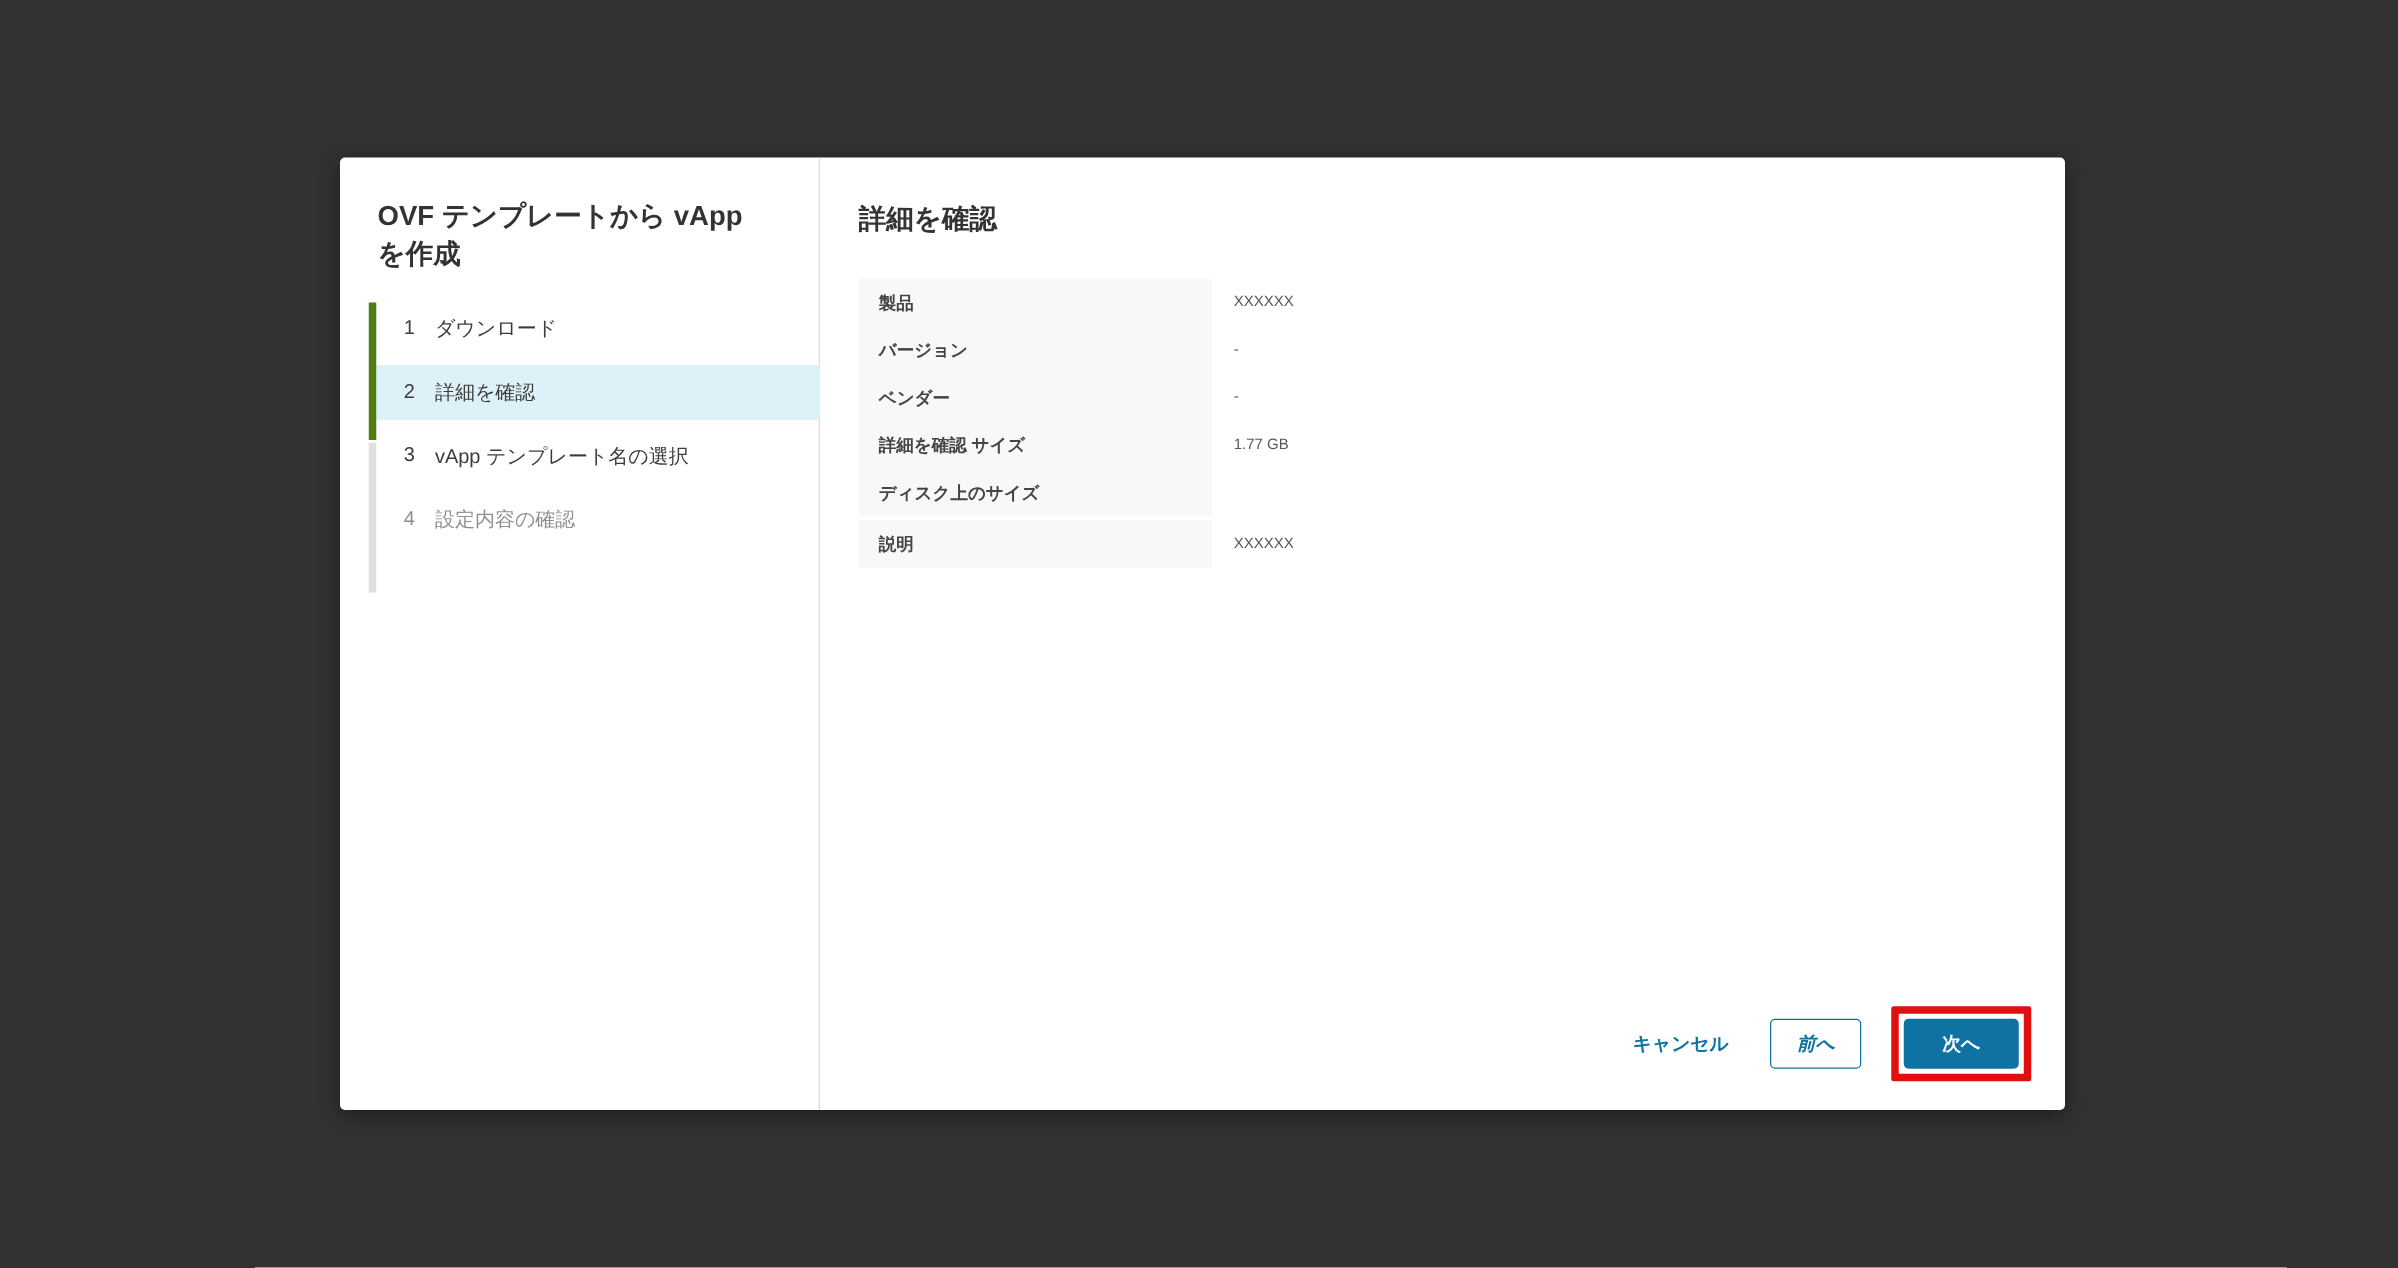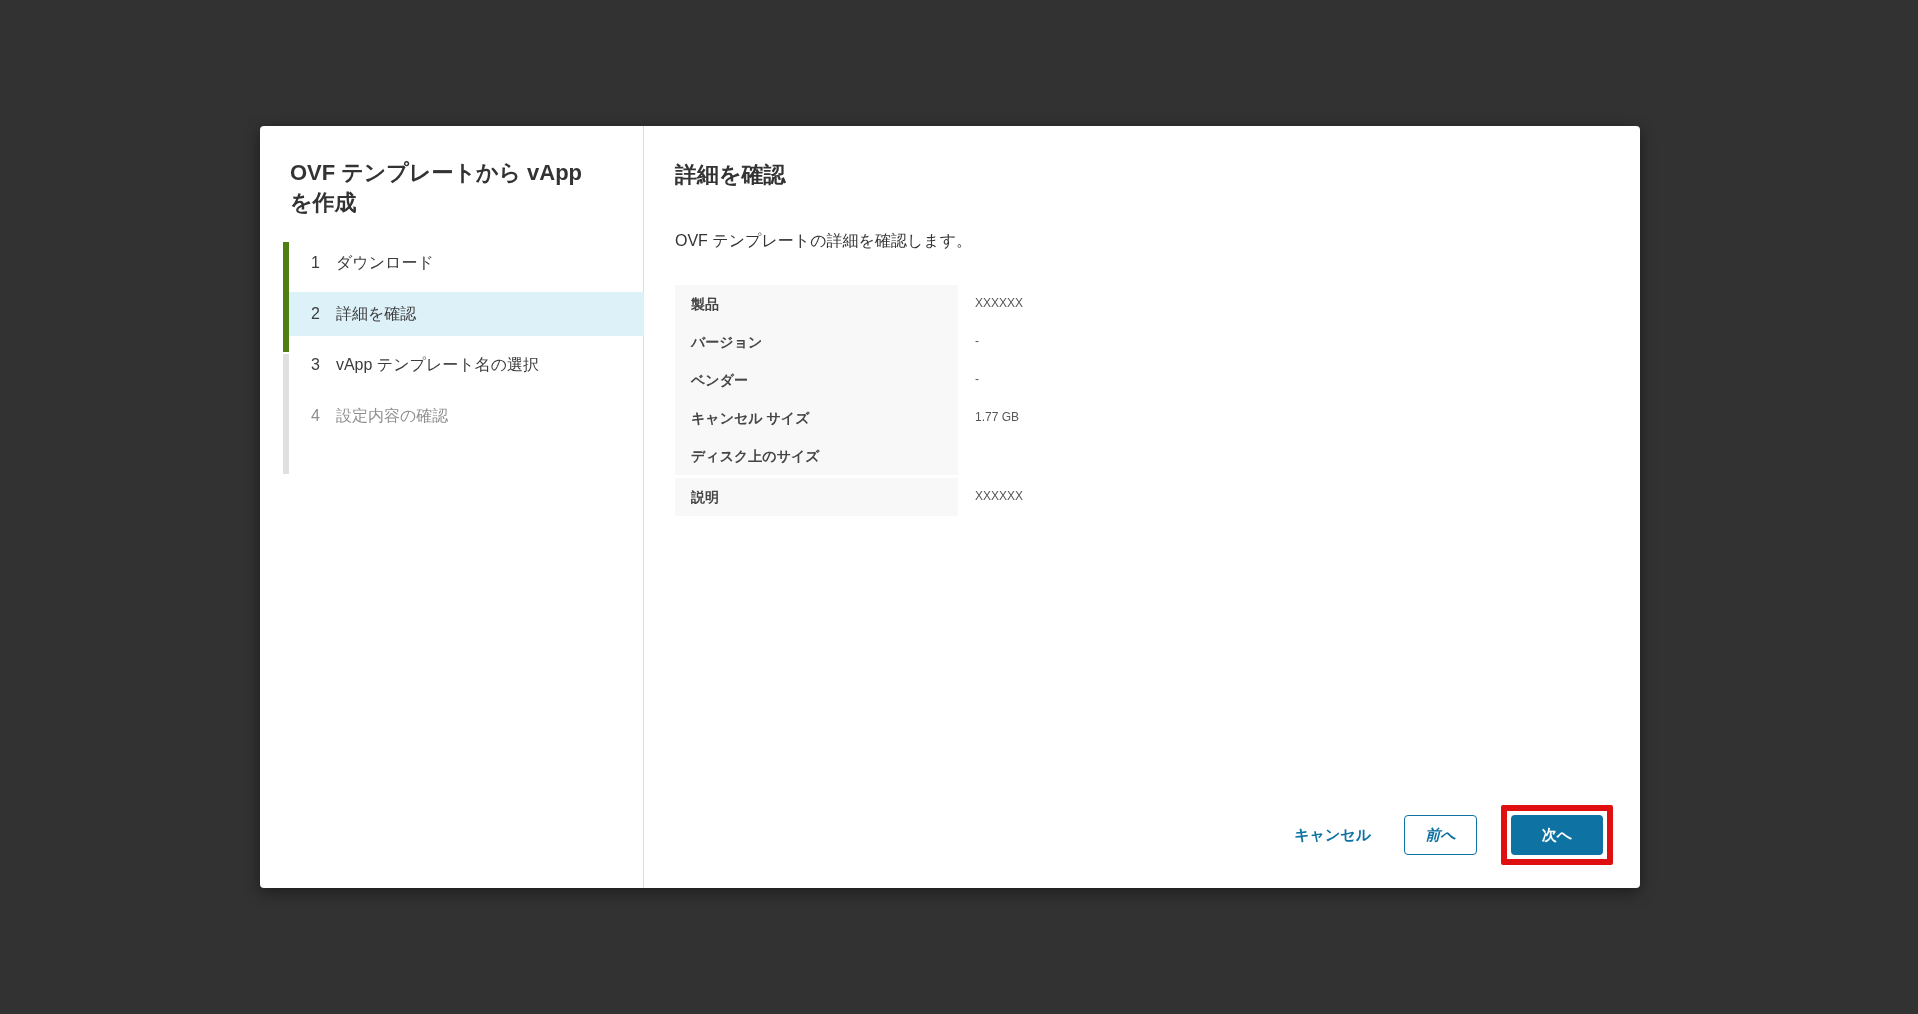--- a/index.html
+++ b/index.html
@@ -18,21 +18,21 @@
     --divider:#dcdcdc;
   }
   *{box-sizing:border-box;margin:0;padding:0;}
   html,body{width:1918px;height:1014px;overflow:hidden;}
   body{
     background:var(--backdrop);
     font-family:"Liberation Sans","DejaVu Sans",sans-serif;
     position:relative;
   }
   .dialog{
-    position:absolute;left:260px;top:126px;width:1380px;height:762px;
+    position:absolute;left:272px;top:126px;width:1380px;height:762px;
     background:#ffffff;border-radius:4px;
     box-shadow:0 4px 16px rgba(0,0,0,.45);
     display:flex;
   }
   
   .sidebar{
     width:384px;flex:0 0 384px;border-right:1px solid var(--divider);
     padding-top:32px;
   }
   .wizard-title{
@@ -126,37 +126,36 @@
 
       <div class="step disabled">
         <span class="num">4</span>
         <span class="label">設定内容の確認</span>
       </div>
     </nav>
   </aside>
 
   <section class="content">
     <h2 class="page-heading">詳細を確認</h2>
-    <p class="page-desc">OVF テンプレートの詳細を確認します。</p>
 
     <div class="details">
       <div class="detail-row">
         <div class="detail-label">製品</div>
         <div class="detail-value">XXXXXX</div>
       </div>
       <div class="detail-row">
         <div class="detail-label">バージョン</div>
         <div class="detail-value">-</div>
       </div>
       <div class="detail-row">
         <div class="detail-label">ベンダー</div>
         <div class="detail-value">-</div>
       </div>
       <div class="detail-row">
-        <div class="detail-label">キャンセル サイズ</div>
+        <div class="detail-label">詳細を確認 サイズ</div>
         <div class="detail-value">1.77 GB</div>
       </div>
       <div class="detail-row">
         <div class="detail-label">ディスク上のサイズ</div>
       </div>
       <div class="detail-row gap-above">
         <div class="detail-label">説明</div>
         <div class="detail-value">XXXXXX</div>
       </div>
     </div>

